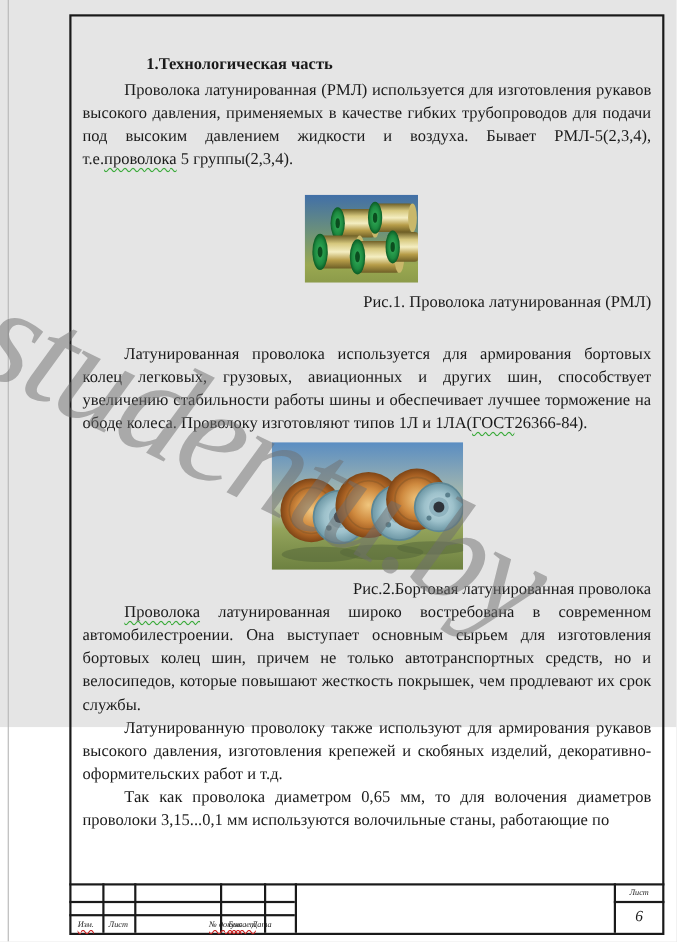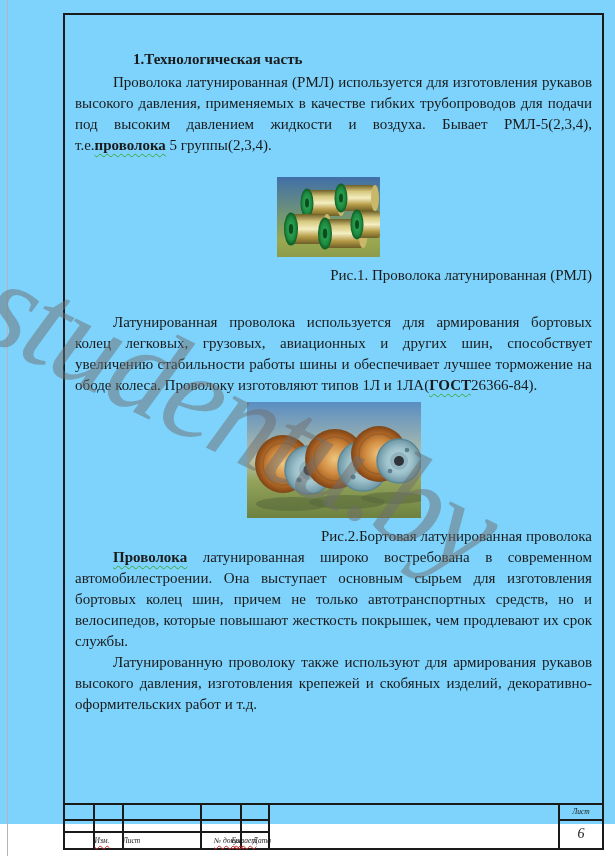--- a/index.html
+++ b/index.html
@@ -1,17 +1,17 @@
 <!DOCTYPE html>
 <html><head>
 <meta charset="utf-8">
 <style>
   html, body { margin:0; padding:0; }
   body { width:615px; height:856px; overflow:hidden; background:#ffffff; }
-  .page { position:relative; width:615px; height:824px; background:#7dd3fc;
+  .page { position:relative; width:615px; height:661px; background:#e5e5e5;
           font-family:"Liberation Serif", serif; color:#1a1a1a; }
 
   .scan-edge { position:absolute; left:7px; top:0; width:1px; height:856px; background:#b5b5b5; }
 
   .frame { position:absolute; left:63px; top:13px; width:541px; height:837px;
            border:2px solid #1a1a1a; box-sizing:border-box; }
 
   .heading { position:absolute; left:133px; top:50px; margin:0;
              font:bold 15px/18px "Liberation Serif", serif; }
 
@@ -23,42 +23,42 @@
              font:15px/21px "Liberation Serif", serif; text-align:right; }
 
   .lower { position:absolute; left:75px; top:526px; width:517px; }
   .lower p { margin:0; font:15px/21px "Liberation Serif", serif;
              text-align:justify; text-indent:38px; }
   .lower .caption-inline { margin:0; font:15px/21px "Liberation Serif", serif;
              text-align:right; text-indent:0; }
 
   .sq-green { text-decoration-line:underline; text-decoration-style:wavy;
               text-decoration-color:#3aaa3a; text-decoration-thickness:1px;
-              text-underline-offset:3px;font-weight:bold; }
+              text-underline-offset:3px; }
   .sq-red   { text-decoration-line:underline; text-decoration-style:wavy;
               text-decoration-color:#cc2222; text-decoration-thickness:1px;
               text-underline-offset:2px; }
 
   .fig { position:absolute; line-height:0; }
   .fig1 { left:277px; top:177px; }
   .fig2 { left:247px; top:402px; }
 
   
   .tb-line { position:absolute; background:#1a1a1a; }
   .tb-top    { left:63px;  top:803px; width:541px; height:2px; }
   .tb-mid1   { left:63px;  top:819px; width:205px; height:2px; }
   .tb-mid2   { left:63px;  top:831px; width:205px; height:2px; }
   .tb-midR   { left:558px; top:819px; width:46px;  height:2px; }
   .tb-v      { top:803px; width:2px; height:45px; }
   .tb-v1 { left:93px; }  .tb-v2 { left:122px; } .tb-v3 { left:200px; }
   .tb-v4 { left:240px; } .tb-v5 { left:268px; } .tb-v6 { left:558px; }
 
   .tb-label { position:absolute; top:833px; height:15px;
               font:italic 7.5px/15px "Liberation Serif", serif;
-              text-align:center; color:#1a1a1a;margin-left:24px; }
+              text-align:center; color:#1a1a1a; }
   .tb-izm  { left:63px;  width:30px; }
   .tb-list { left:93px;  width:29px; }
   .tb-doc  { left:122px; width:78px;padding-left:44px; }
   .tb-sign { left:200px; width:40px; }
   .tb-date { left:224px; width:28px; }
 
   .tb-sheet-label  { position:absolute; left:558px; top:804px; width:46px; height:15px;
                      font:italic 7.5px/15px "Liberation Serif", serif; text-align:center; }
   .tb-sheet-number { position:absolute; left:558px; top:820px; width:46px; height:28px;
                      font:italic 14px/28px "Liberation Serif", serif; text-align:center; }
@@ -192,20 +192,21 @@
          <circle cx="160" cy="48" r="2.3" fill="#5a7f8c"></circle>
           <circle cx="143" cy="69" r="2.3" fill="#5a7f8c"></circle>
         </g>
     </svg>
   </div>
 
   <div class="lower">
     <p class="caption-inline">Рис.2.Бортовая латунированная проволока</p>
     <p><span class="sq-green">Проволока</span><span> латунированная широко востребована в современном автомобилестроении. Она выступает основным сырьем для изготовления бортовых колец шин, причем не только автотранспортных средств, но и велосипедов, которые повышают жесткость покрышек, чем продлевают их срок службы.</span></p>
     <p><span>Латунированную проволоку также используют для армирования рукавов высокого давления, изготовления крепежей и скобяных изделий, декоративно-оформительских работ и т.д.</span></p>
+    <p><span>Так как проволока диаметром 0,65 мм, то для волочения диаметров проволоки 3,15...0,1 мм используются волочильные станы, работающие по</span></p>
   </div>
 
   <div class="tb-line tb-top"></div>
   <div class="tb-line tb-mid1"></div>
   <div class="tb-line tb-mid2"></div>
   <div class="tb-line tb-midR"></div>
   <div class="tb-line tb-v tb-v1"></div>
   <div class="tb-line tb-v tb-v2"></div>
   <div class="tb-line tb-v tb-v3"></div>
   <div class="tb-line tb-v tb-v4"></div>

